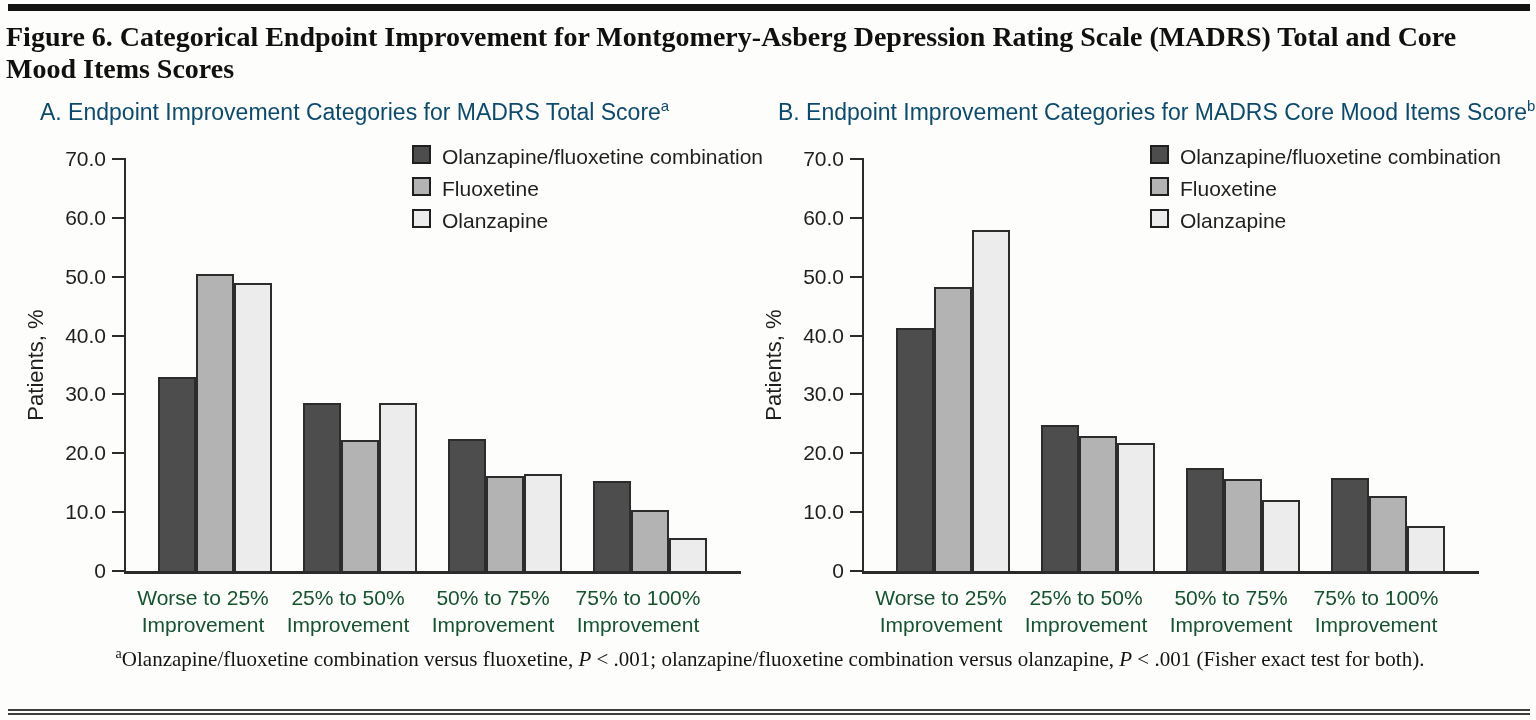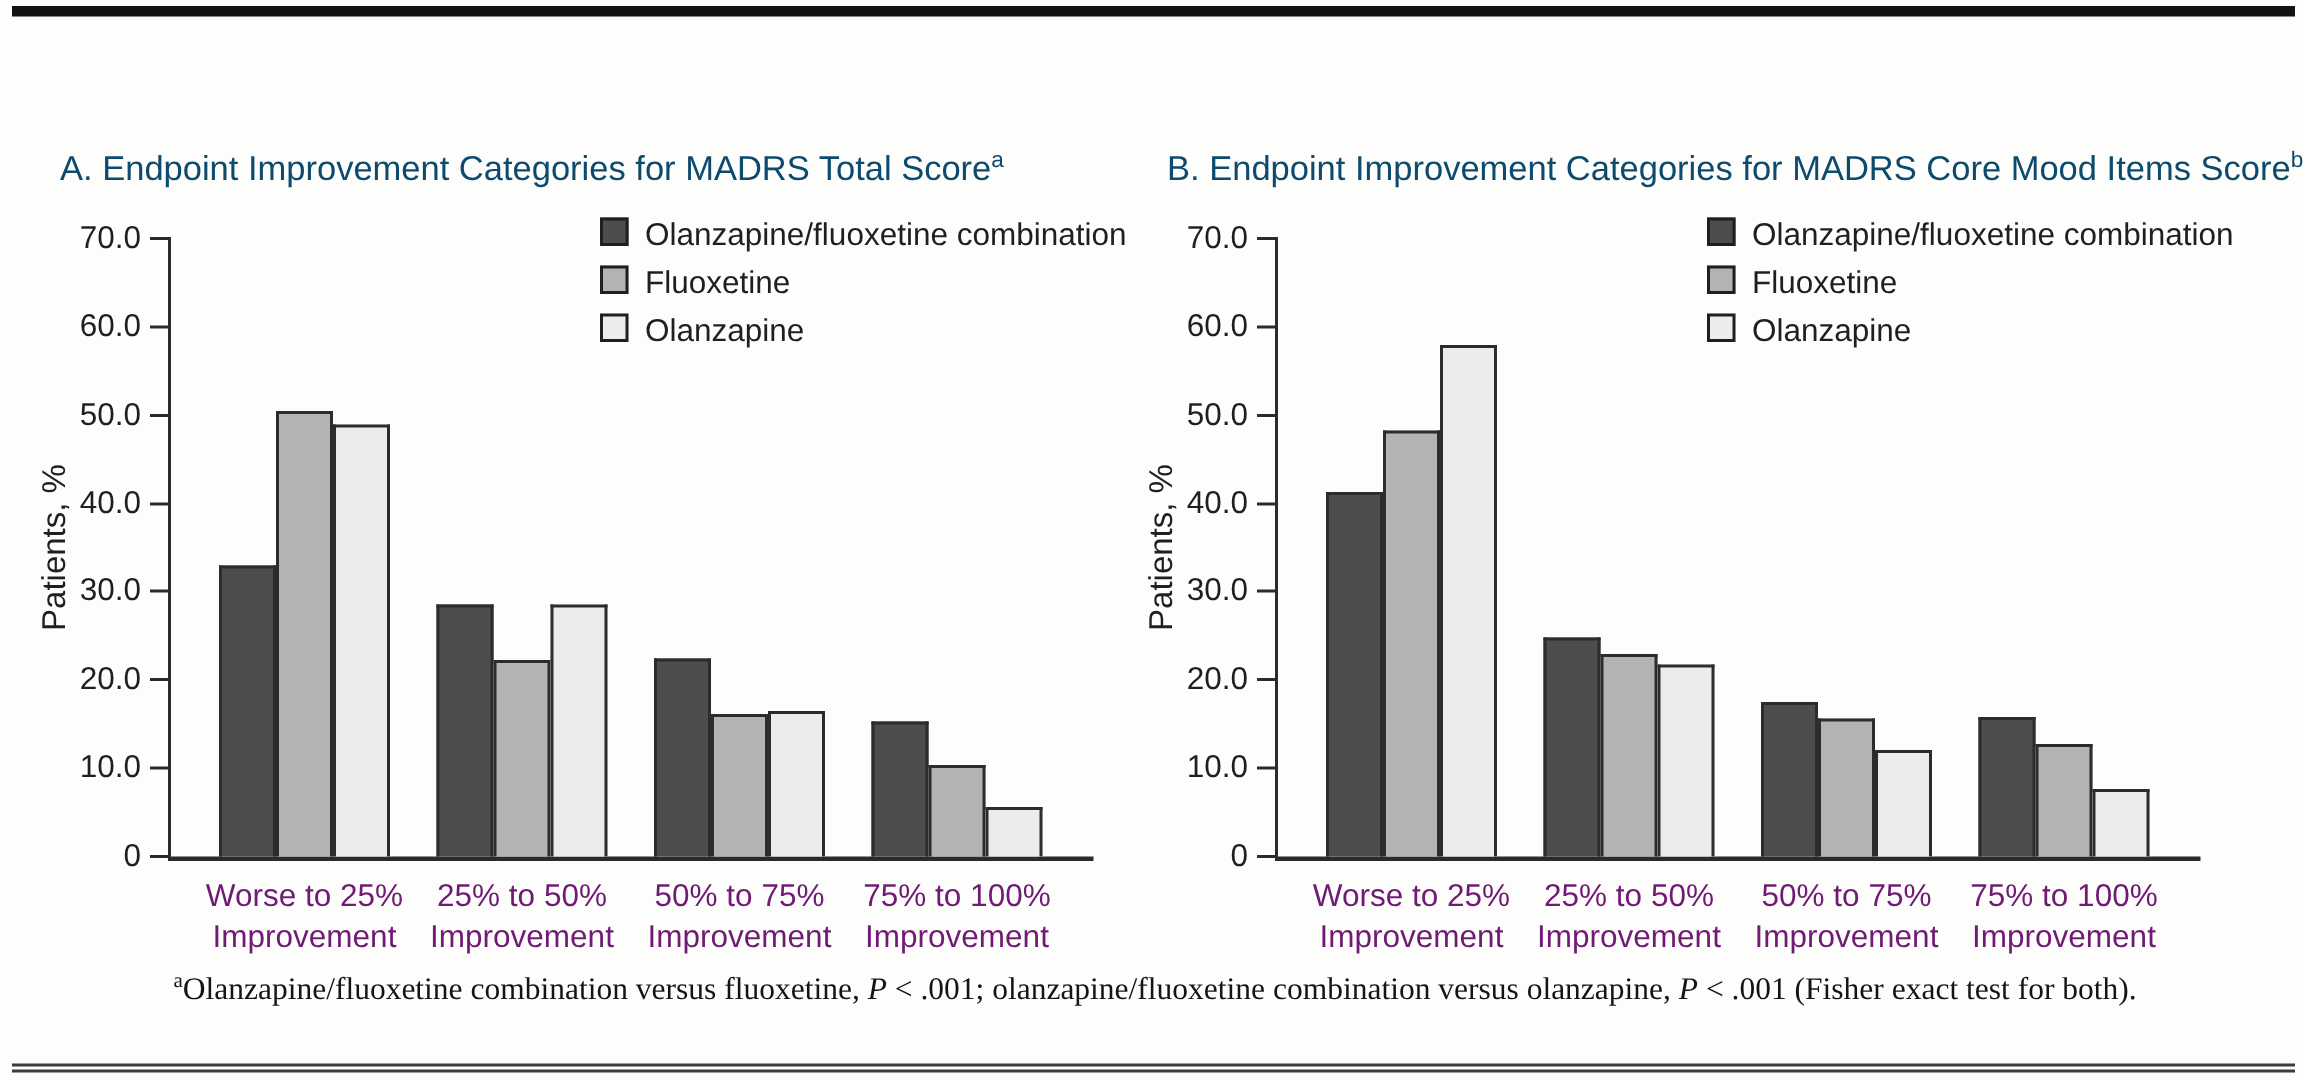--- a/index.html
+++ b/index.html
@@ -20,55 +20,56 @@
     font-size: 23px; line-height: 28px; color: #0c4a6e;
     padding-left: 20px; white-space: nowrap; height: 30px; margin-bottom: 31px;
   }
   .panel-title sup { font-size: 15px; vertical-align: super; line-height: 0; }
   .chart-box { position: relative; height: 485px; }
   .ylabel {
     position: absolute; left: 16px; top: 206px; transform: translate(-50%,-50%) rotate(-90deg);
     font-size: 22px; color: #1f1f1f; white-space: nowrap;
   }
   .plot {
-    position: absolute; left: 92px; top: 0; width: 615px; height: 412px;
+    position: absolute; left: 104px; top: 0; width: 615px; height: 412px;
     border-left: 2px solid #2b2b2b; border-bottom: 3px solid #2b2b2b;
   }
   .tick-mark { position: absolute; left: -14px; width: 14px; height: 2px; background: #2b2b2b; }
   .tick-label {
     position: absolute; left: -80px; width: 60px; text-align: right;
     font-size: 21px; line-height: 24px; color: #1f1f1f;
   }
   .legend { position: absolute; left: 286px; top: -14px; }
   .legend-row { display: flex; align-items: flex-start; height: 32px; }
   .legend-swatch { width: 15px; height: 15px; border: 2px solid #1f1f1f; }
   .legend-label { margin-left: 11px; font-size: 21px; color: #1f1f1f; white-space: nowrap; }
   .bar-group { position: absolute; bottom: 0; display: flex; align-items: flex-end; }
   .bar { width: 34px; border: 2px solid #2c2c2c; border-bottom: none; }
   .xlabel {
     position: absolute; width: 180px; text-align: center;
-    font-size: 21px; line-height: 27px; color: #701a75; top: 425px;
+    font-size: 21px; line-height: 27px; color: #14532d; top: 425px;
   }
   .footnotes {
     position: absolute; left: 6px; top: 646px; width: 1528px;
     font-family: "Liberation Serif", "DejaVu Serif", serif;
     font-size: 21px; line-height: 27px; color: #141414; text-align: center;
   }
   .footnote sup { font-size: 14px; vertical-align: super; line-height: 0; }
   .p-italic { font-style: italic; }
   .bottom-rule {
     position: absolute; left: 8px; right: 6px; top: 709px; height: 2px;
     border-top: 2px solid #3d3d3d; border-bottom: 2px solid #3d3d3d;
   }
 </style>
 </head>
 <body>
 
 <div class="page">
   <div class="top-rule"></div>
+  <div class="fig-title">Figure 6. Categorical Endpoint Improvement for Montgomery-Asberg Depression Rating Scale (MADRS) Total and Core Mood Items Scores</div>
   <div class="panels" id="panels">
       <div class="panel">
         <div class="panel-title"><span>A. Endpoint Improvement Categories for MADRS Total Score</span><sup>a</sup></div>
         <div class="chart-box">
           <div class="ylabel">Patients, %</div>
           <div class="plot">
             <div class="tick-mark" style="top: -1px;"></div>
             <div class="tick-label" style="top: -12px;">70.0</div>
             <div class="tick-mark" style="top: 58px;"></div>
             <div class="tick-label" style="top: 47px;">60.0</div>

